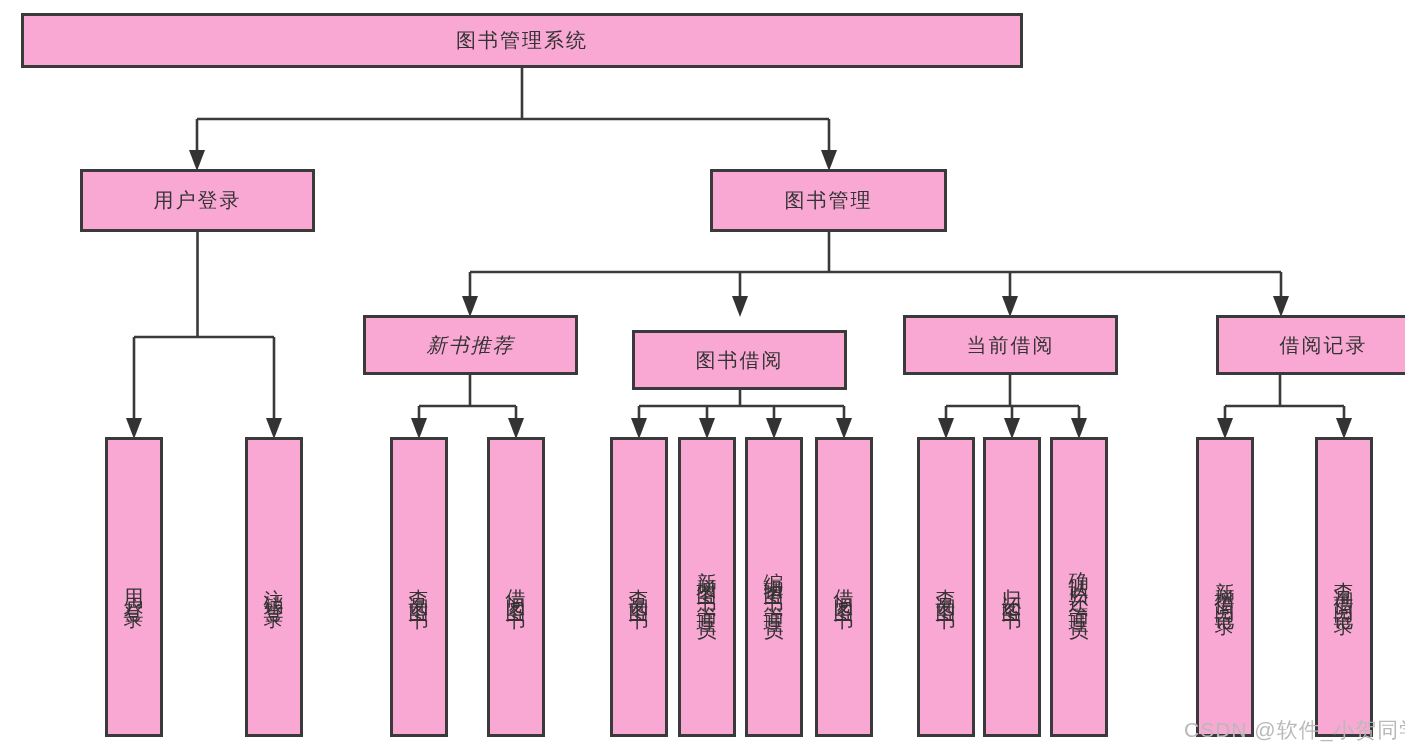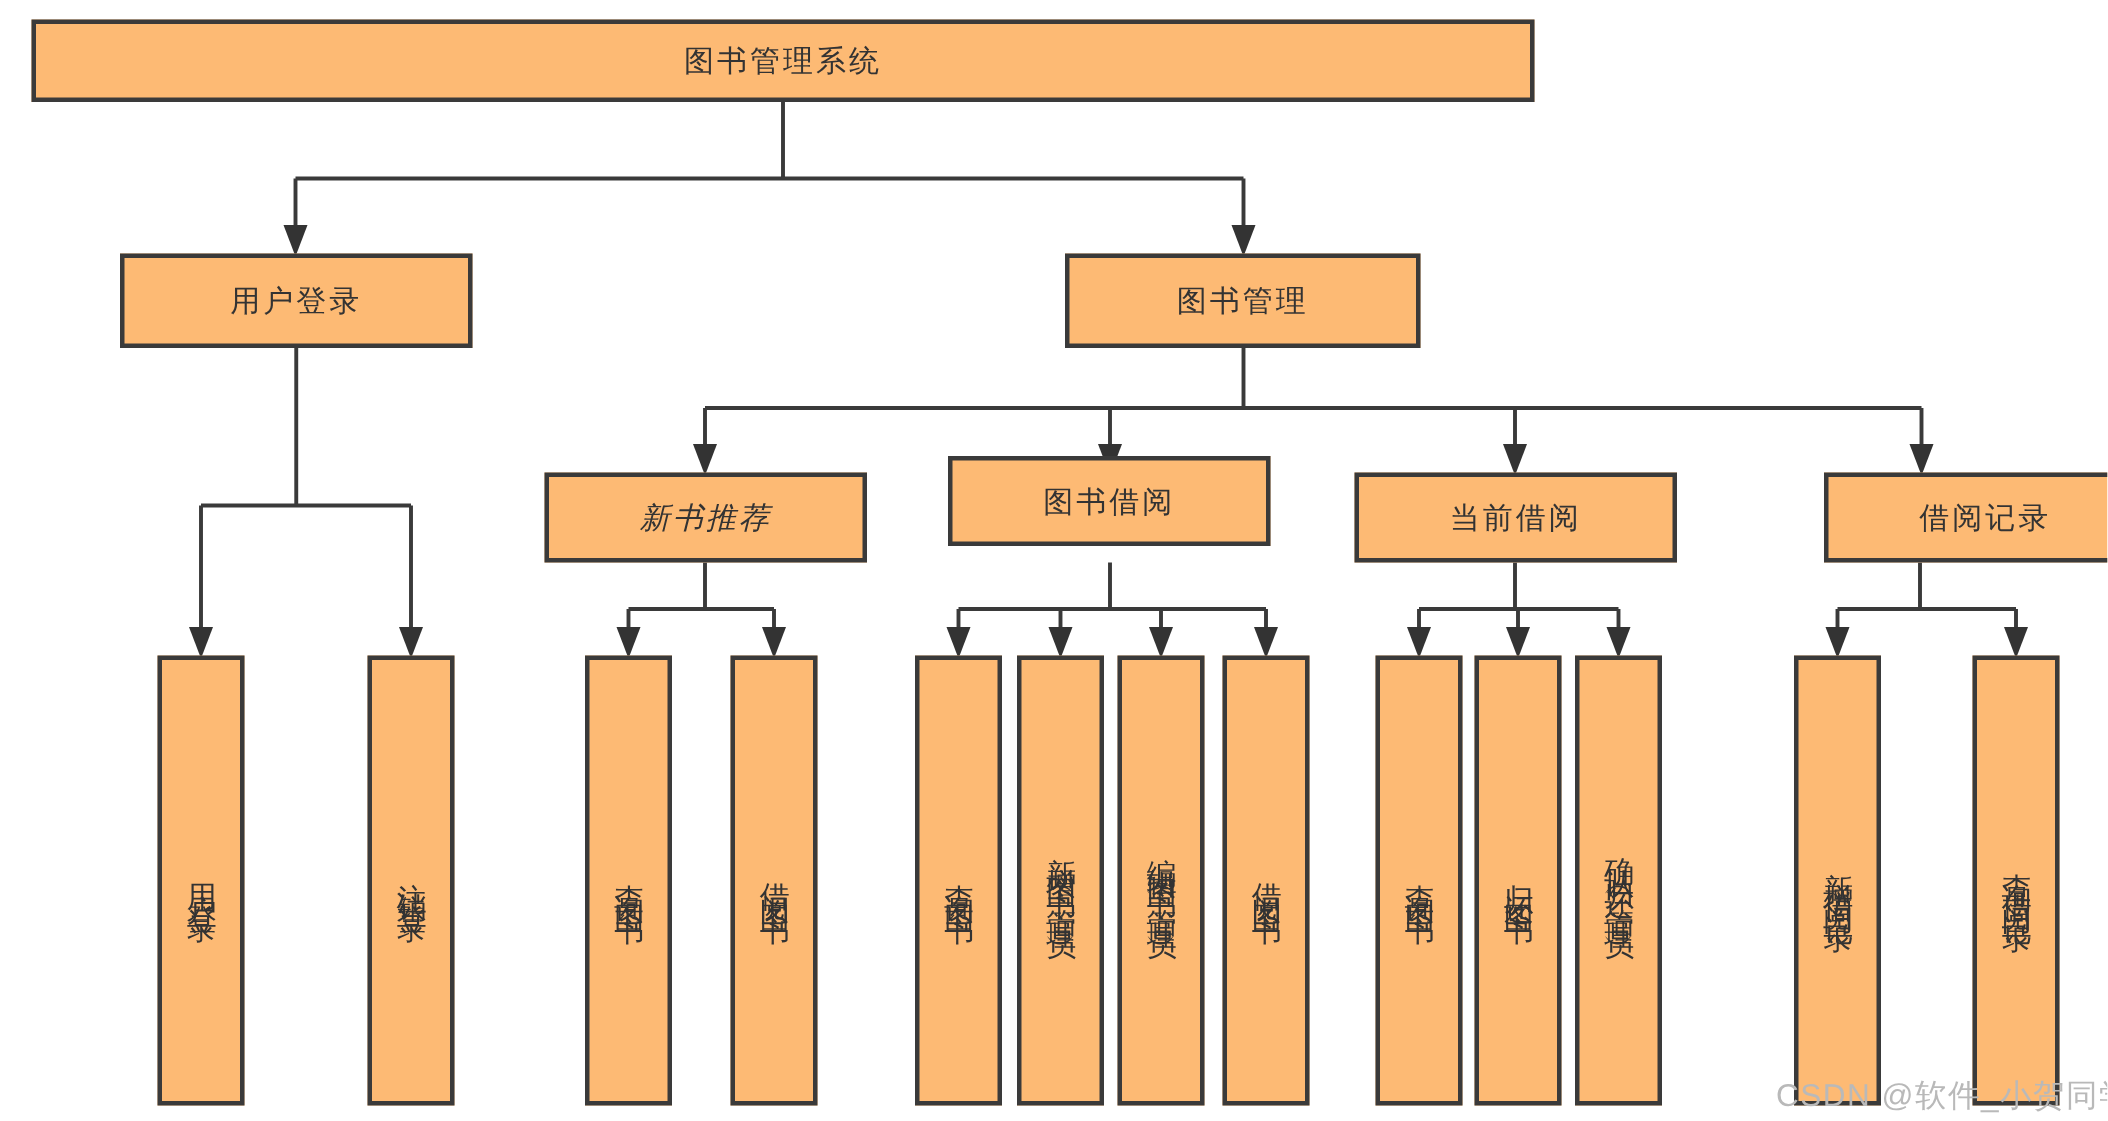--- a/index.html
+++ b/index.html
@@ -20,21 +20,21 @@
   .connectors path {
     fill: none;
     stroke: #3a3a3a;
     stroke-width: 2.6;
   }
   .connectors polygon { fill: #333333; }
   .node {
     position: absolute;
     box-sizing: border-box;
     border: 3px solid #3a3a3a;
-    background: #fdba74;
+    background: #f9a8d4;
     display: flex;
     align-items: center;
     justify-content: center;
     color: #333333;
   }
   .h-node span {
     font-size: 20px;
     letter-spacing: 2px;
     white-space: nowrap;
   }
@@ -42,21 +42,21 @@
     writing-mode: vertical-rl;
     font-size: 20px;
     letter-spacing: 7px;
     line-height: 1;
   }
   
   .n-root        { left: 21px;   top: 13px;  width: 1002px; height: 55px; }
   .n-login       { left: 80px;   top: 169px; width: 235px;  height: 63px; }
   .n-mgmt        { left: 710px;  top: 169px; width: 237px;  height: 63px; }
   .n-rec         { left: 363px;  top: 315px; width: 215px;  height: 60px; font-style: italic; }
-  .n-borrow      { left: 632px;  top: 304px; width: 215px;  height: 60px; }
+  .n-borrow      { left: 632px;  top: 330px; width: 215px;  height: 60px; }
   .n-current     { left: 903px;  top: 315px; width: 215px;  height: 60px; }
   .n-records     { left: 1173px; top: 315px; width: 215px;  height: 60px; margin-left: 43px; }
   .leaf          { top: 437px; width: 58px; height: 300px; }
   .l-1  { left: 105px; }  .l-2  { left: 245px; }
   .l-3  { left: 390px; }  .l-4  { left: 487px; }
   .l-5  { left: 610px; }  .l-6  { left: 678px; }
   .l-7  { left: 745px; }  .l-8  { left: 815px; }
   .l-9  { left: 917px; }  .l-10 { left: 983px; }
   .l-11 { left: 1050px; } .l-12 { left: 1196px; }
   .l-13 { left: 1315px; }

